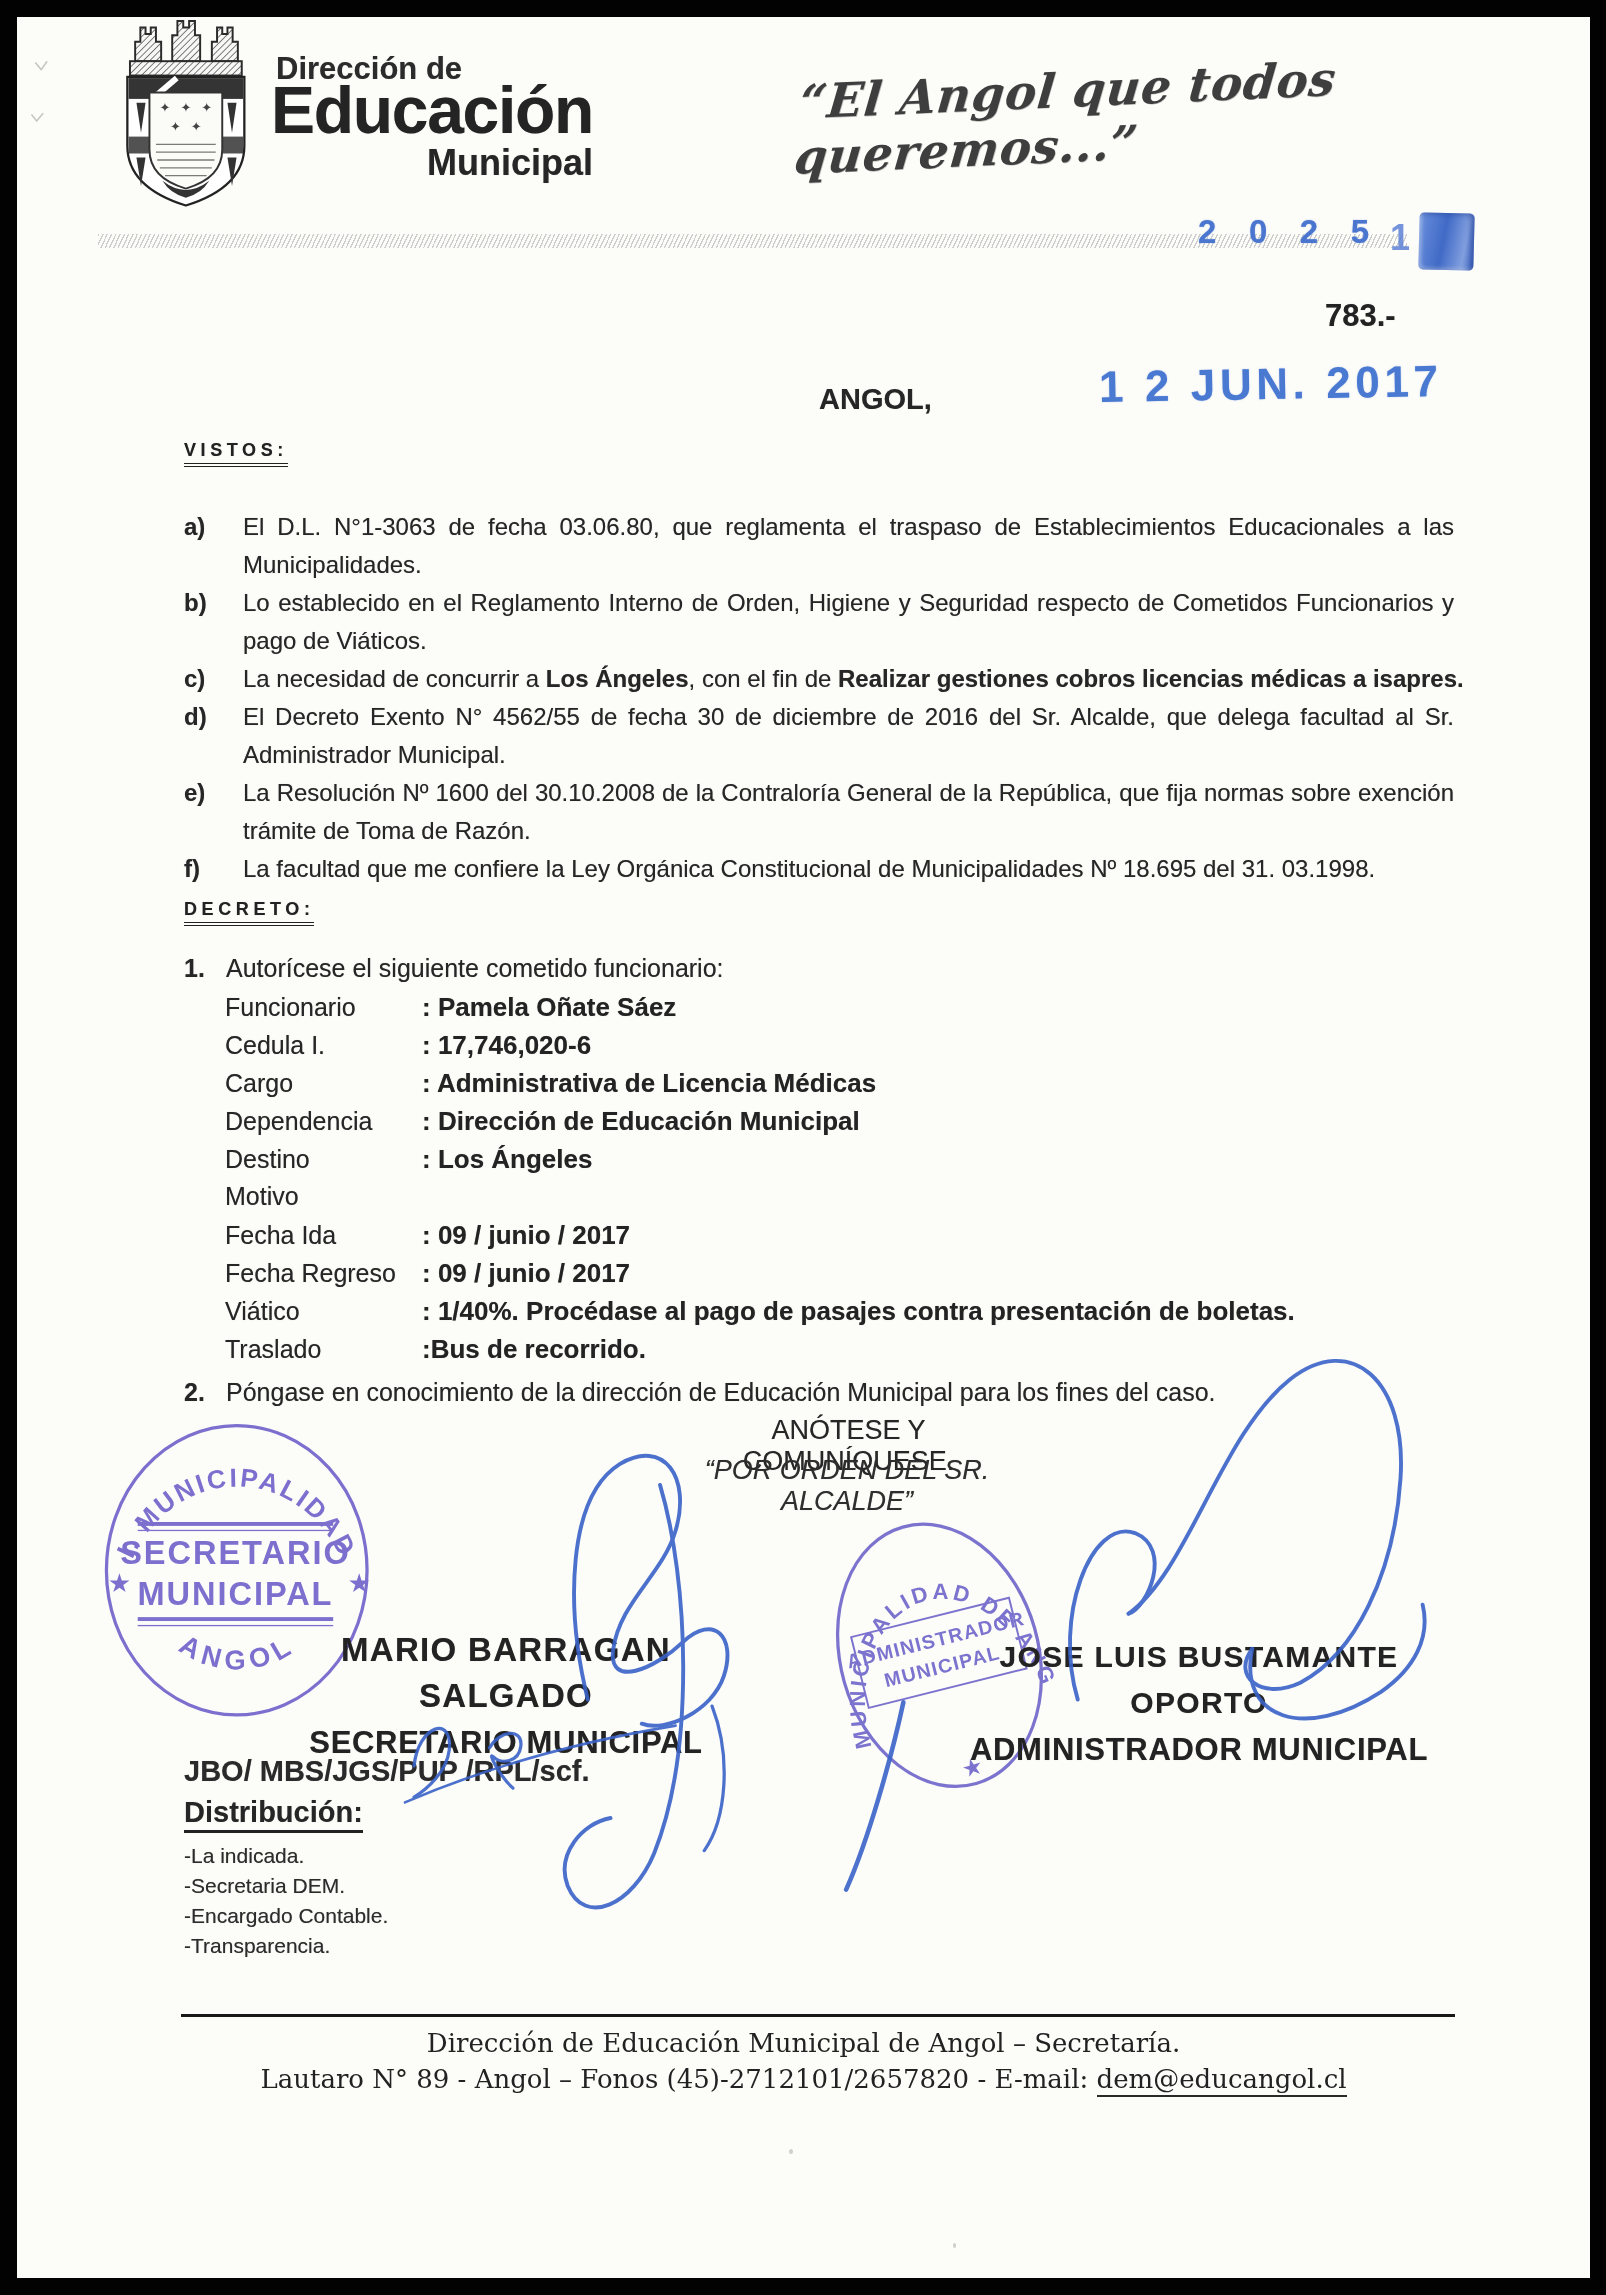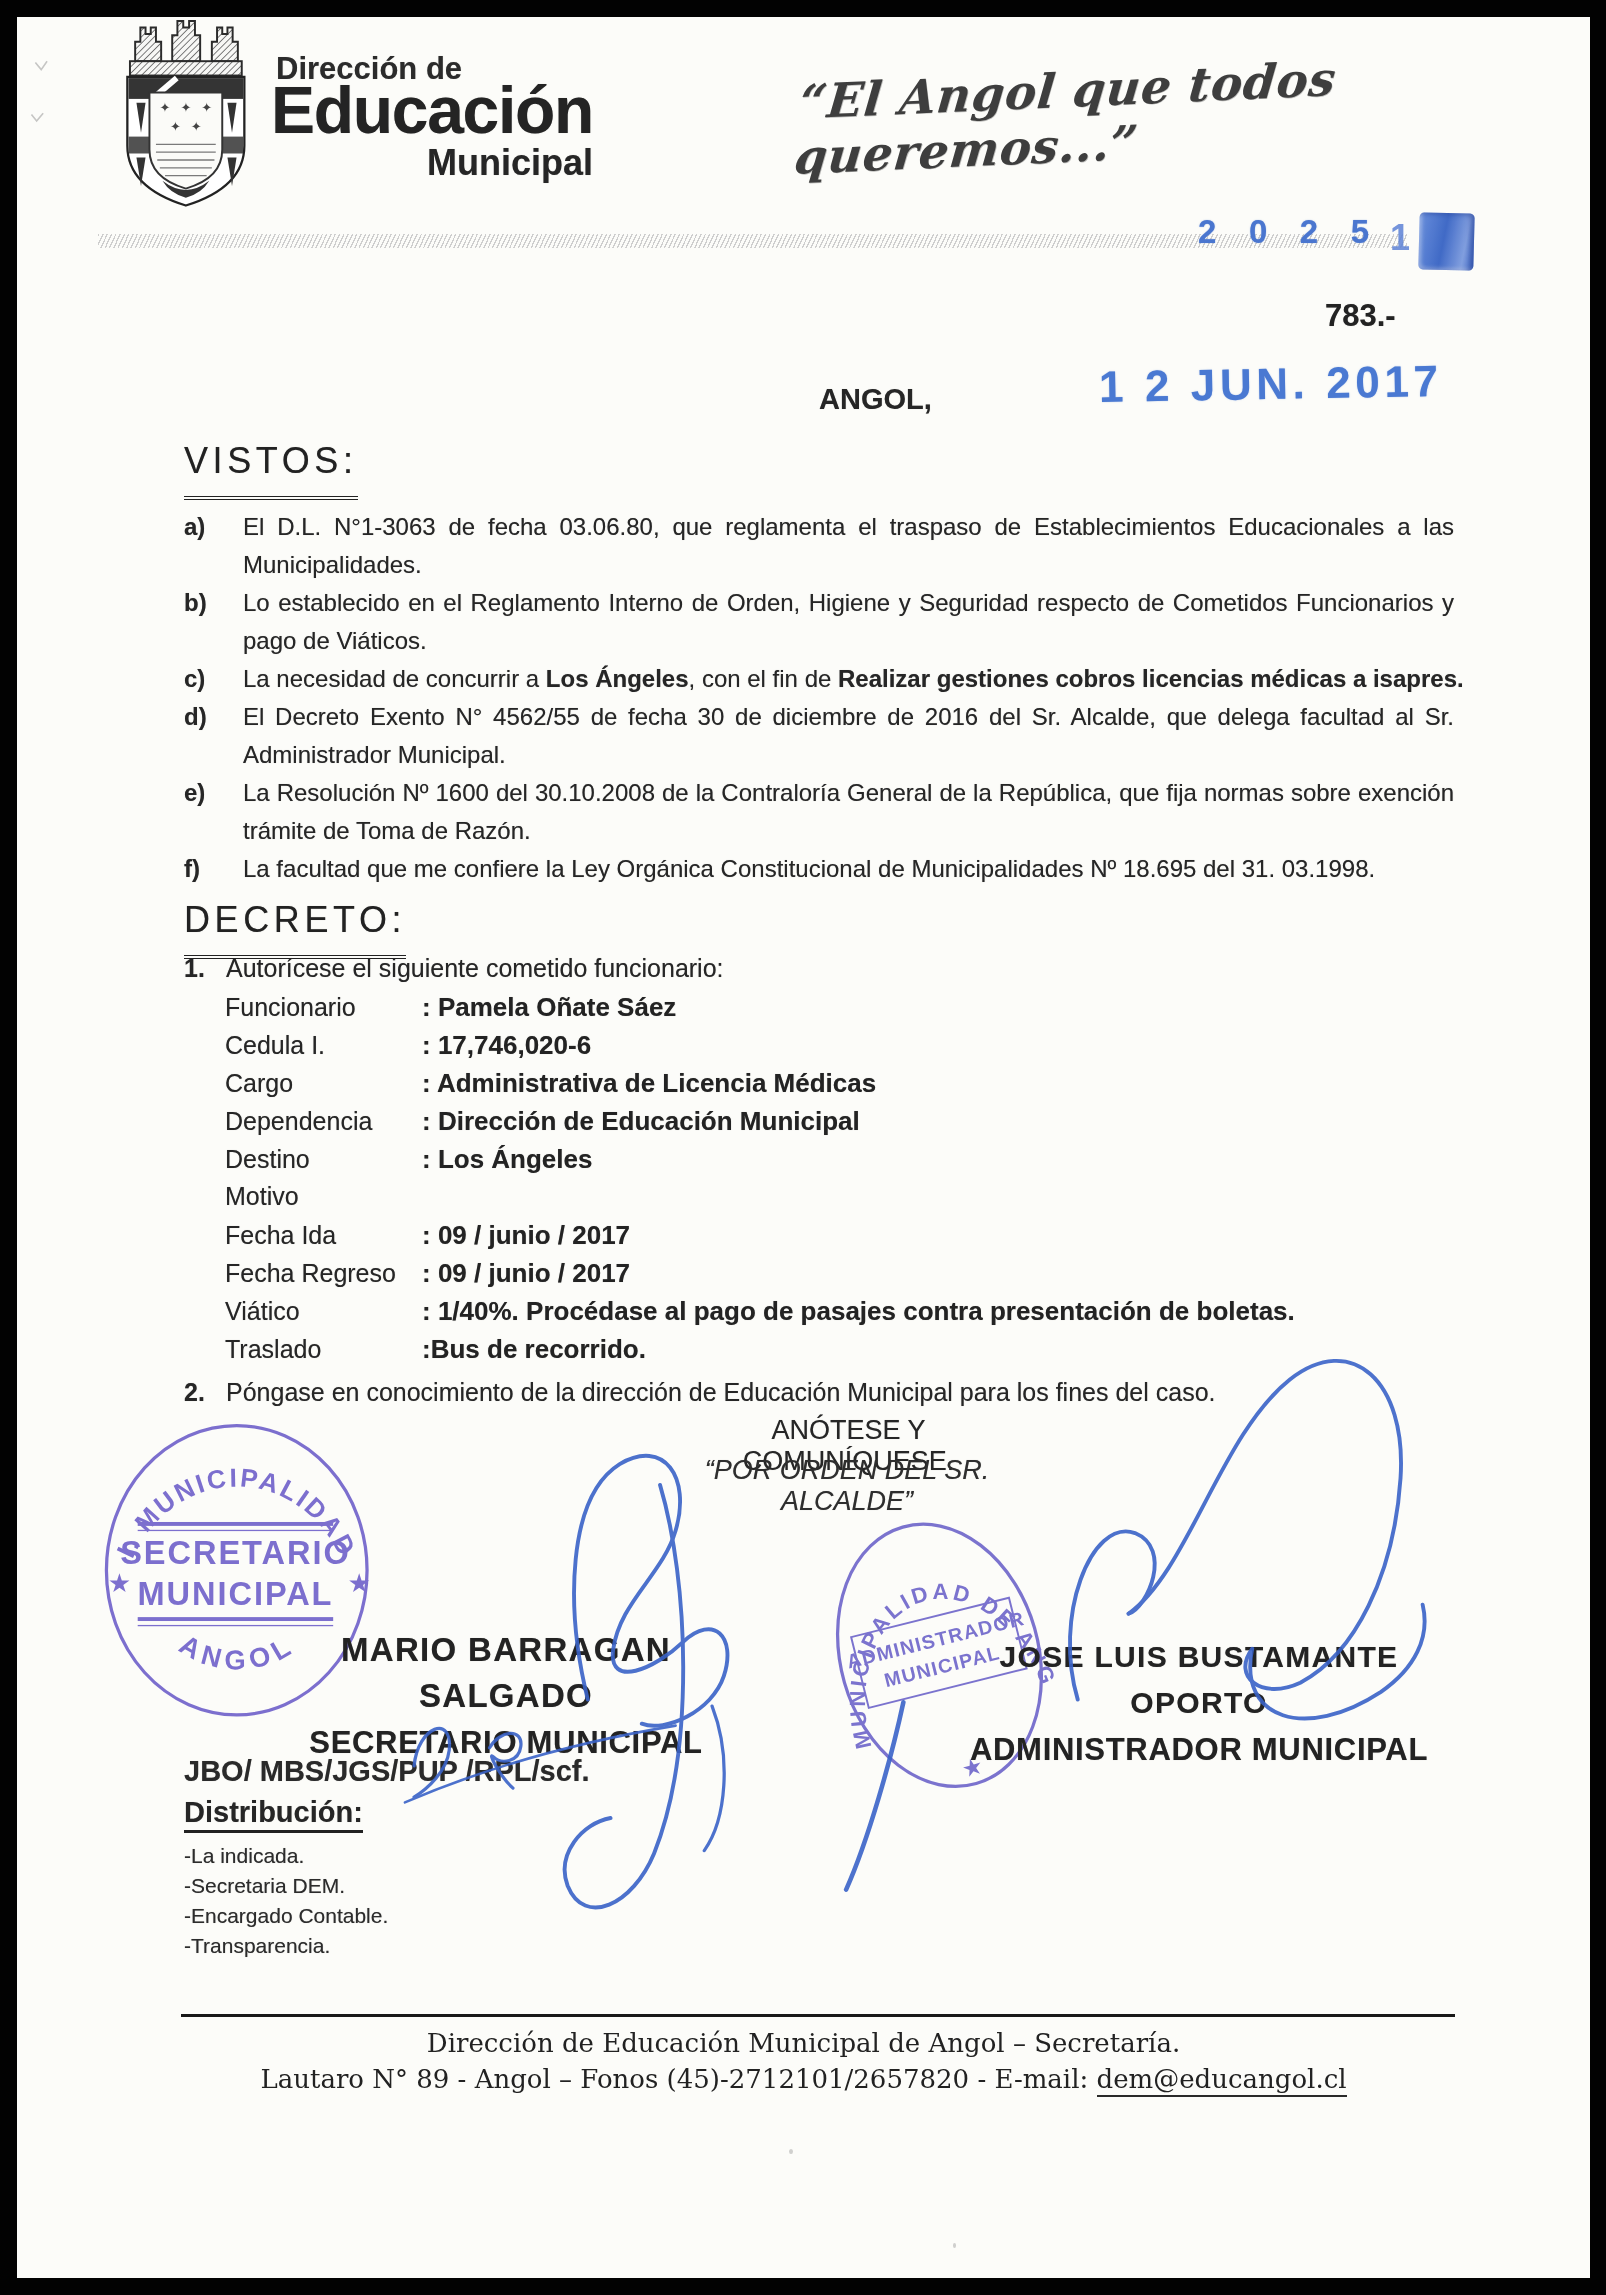--- a/index.html
+++ b/index.html
@@ -33,22 +33,22 @@
     background:linear-gradient(100deg,#5d85d8 5%,#3763c4 45%,#7b9ade 80%,#3f6ac8);
     box-shadow:inset -3.9px 1.3px 5.2px rgba(20,50,140,.55), inset 2.6px -2px 3.9px rgba(255,255,255,.35);
     transform:rotate(1.5deg);opacity:.95;}
   .decree-line{left:819px;top:289px;font-size:40px;font-weight:700;letter-spacing:-0.7px;color:#232323;}
   .decree-line .no{font-style:italic;}
   .decree-num{left:1325px;top:298px;font-size:31px;font-weight:700;color:#232323;}
   .city{left:819px;top:383px;font-size:29px;font-weight:700;color:#262626;}
   .date-stamp{left:1099px;top:359px;font-size:44px;font-weight:700;letter-spacing:4.6px;
     color:#4a79d2;transform:rotate(-1deg);text-shadow:0 0 1.3px rgba(74,121,210,.55);z-index:6;}
   
-  .sec-h{font-size:36px;font-weight:400;letter-spacing:4.6px;color:#222;
-    border-bottom:4.6px double #222;padding-bottom:14px;display:inline-block;}
+  .sec-h{font-size:18px;font-weight:700;letter-spacing:4.6px;color:#222;
+    border-bottom:4.6px double #222;padding-bottom:2px;display:inline-block;}
   .vistos-h{left:184px;top:440px;}
   .decreto-h{left:184px;top:899px;}
   
   .vistos-list{left:184px;top:508px;width:1270px;font-size:24px;line-height:38px;}
   .v-item{display:flex;}
   .v-label{flex:0 0 59px;font-weight:700;}
   .v-text{flex:1;text-align:justify;}
   .v-item.one .v-text{white-space:nowrap;text-align:left;}
   
   .num-item{font-size:25px;line-height:38px;display:flex;width:1269px;}

